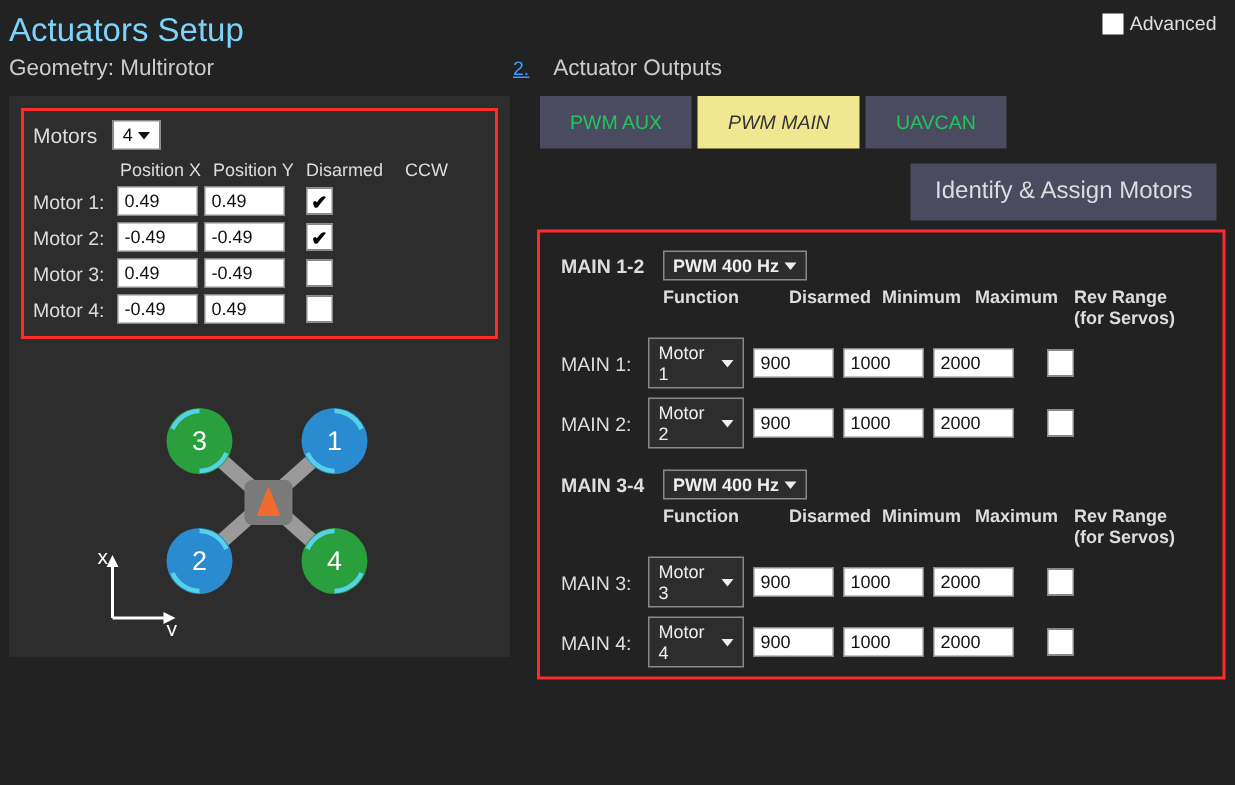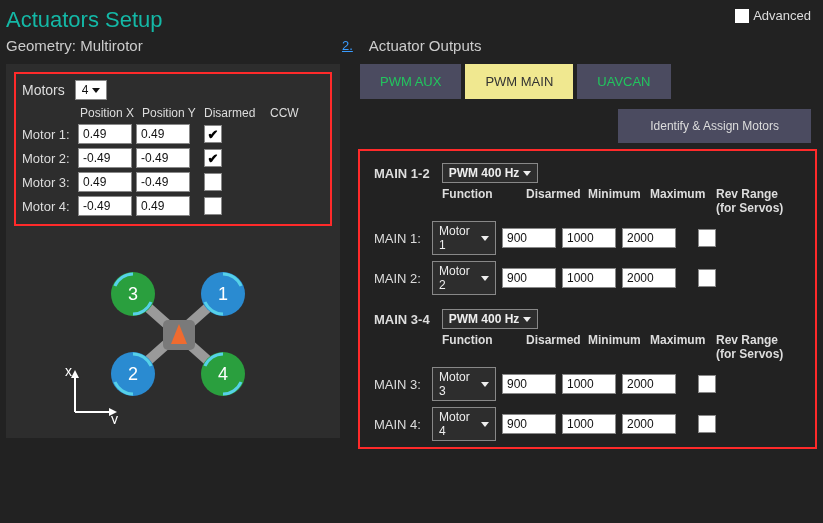--- a/index.html
+++ b/index.html
@@ -8,21 +8,21 @@
     height: 523px;
     background: #222222;
     color: #dddddd;
     font-family: Arial, sans-serif;
     font-size: 13px;
     overflow: hidden;
     position: relative;
   }
   .title {
     font-size: 22px;
-    color: #14b8a6;
+    color: #7dd3fc;
     padding: 7px 0 0 6px;
     font-weight: 400;
   }
   .advanced-wrap {
     position: absolute;
     top: 8px;
     right: 12px;
     display: flex;
     align-items: center;
     font-size: 13px;
@@ -115,24 +115,24 @@
     position: relative;
     width: 220px; height: 180px;
     margin: 18px auto 0 auto;
   }
   
   .tabs { display:flex; gap:4px; margin-bottom:10px; margin-left:2px;}
   .tab {
     background:#4b4b60; color:#22c55e; padding: 10px 20px;
     font-size: 13px;
   }
-  .tab.active { background:#f0e890; color:#333; }
+  .tab.active { background:#f0e890; color:#333;font-style:italic; }
   .identify-btn {
-    background:#4b4b60; color:#ddd; padding:10px 32px;
-    font-size:12px; margin-left:auto; display:inline-block;
+    background:#4b4b60; color:#ddd; padding:10px 16px;
+    font-size:16px; margin-left:auto; display:inline-block;
   }
   .ident-row { display:flex; margin-bottom:6px; padding-right:6px;}
   .main-block { padding: 6px 6px; }
   .group-head {
     display:flex; align-items:center; gap:12px; margin: 6px 0 4px 8px;
     font-weight:bold;
   }
   .tblhead {
     display:flex; font-size:12px; color:#ddd;
     margin-left: 72px;

